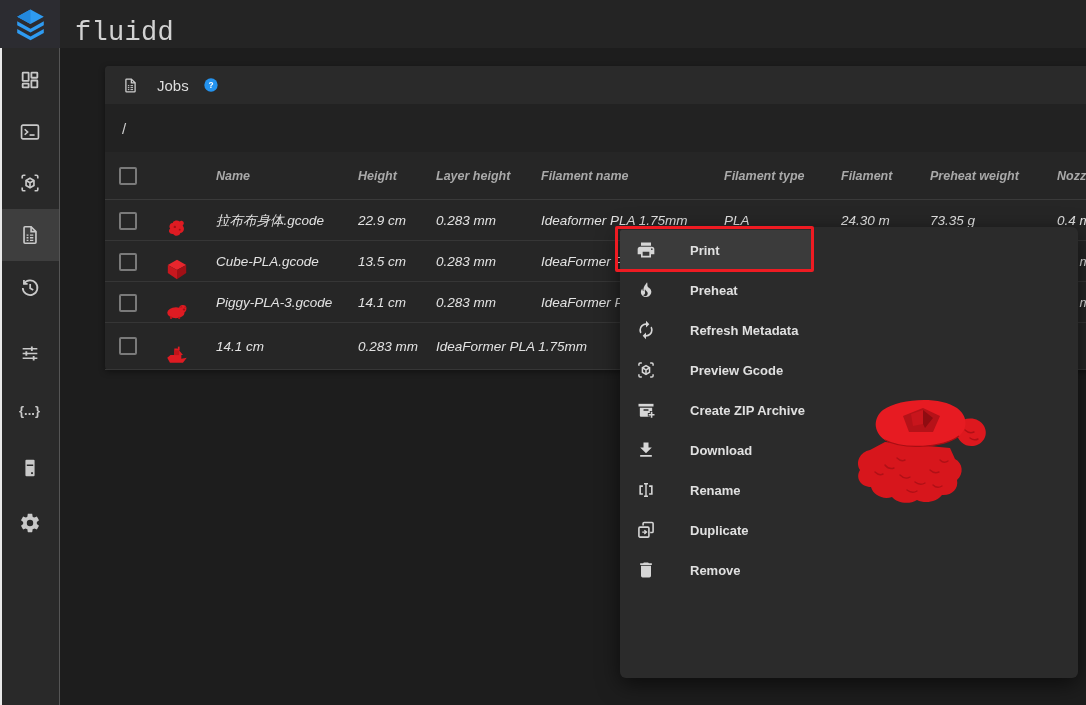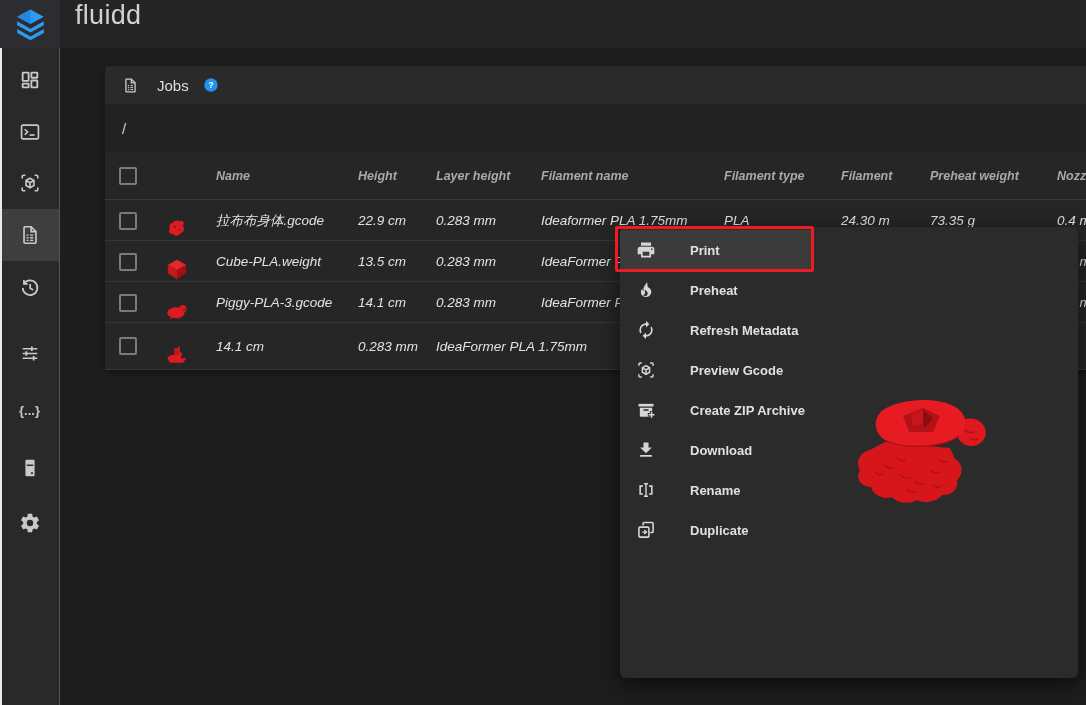--- a/index.html
+++ b/index.html
@@ -1,20 +1,20 @@
 <!DOCTYPE html>
 <html><head>
 <meta charset="utf-8">
 <style>
   html,body{margin:0;padding:0;background:#151515;font-family:"Liberation Sans",sans-serif;}
   .stage{position:relative;width:1086px;height:705px;overflow:hidden;background:#1d1d1d;
          -webkit-font-smoothing:antialiased;}
   
   .topbar{position:absolute;left:0;top:0;width:1086px;height:48px;background:#242424;
-          display:flex;align-items:flex-start;z-index:3;}
+          display:flex;align-items:flex-end;z-index:3;font-family:Liberation Mono, monospace;}
   .logo-block{width:60px;height:48px;background:#2c2c31;display:flex;align-items:center;
               justify-content:center;cursor:pointer;}
   .logo-block svg{width:33px;height:33px;display:block;}
   .app-title{margin-left:15px;font-size:27px;color:#d2d2d2;font-weight:400;letter-spacing:.3px;}
   
   .left-edge{position:absolute;left:0;top:48px;width:2px;height:657px;background:#e9e9e9;z-index:6;}
   .sidebar{position:absolute;left:0;top:48px;width:60px;height:657px;background:#292929;
            border-right:1px solid #555;box-sizing:border-box;z-index:2;}
   .side-item{position:absolute;left:0;width:59px;height:52px;display:flex;align-items:center;
              justify-content:center;color:#c9c9c9;cursor:pointer;}
@@ -210,21 +210,21 @@
         </div>
         <div class="grid trow">
           <div class="cell">
             <div class="cbx"></div>
           </div>
           <div class="cell"><span class="thumb"><svg viewBox="0 0 24 24">
                 <polygon points="12,3.5 20.5,8.2 12,12.9 3.5,8.2" fill="#e8262d"></polygon>
                 <polygon points="3.5,8.2 12,12.9 12,21.5 3.5,15.6" fill="#c8171e"></polygon>
                 <polygon points="20.5,8.2 12,12.9 12,21.5 20.5,15.6" fill="#a11016"></polygon>
               </svg></span></div>
-          <div class="cell wrap">Cube-PLA.weight</div>
+          <div class="cell wrap">Cube-PLA.gcode</div>
           <div class="cell">13.5 cm</div>
           <div class="cell">0.283 mm</div>
           <div class="cell">IdeaFormer PLA 1.75mm</div>
           <div class="cell"></div>
           <div class="cell"></div>
           <div class="cell"></div>
           <div class="cell">0.4 mm</div>
         </div>
         <div class="grid trow">
           <div class="cell">
@@ -336,20 +336,28 @@
       <div class="menu-item">
         <span class="micon">
           <svg viewBox="0 0 24 24" fill="none" stroke="currentColor" stroke-width="1.9">
             <path d="M8.5 6.5V4.3a1.3 1.3 0 0 1 1.3-1.3h9.4a1.3 1.3 0 0 1 1.3 1.3v9.4a1.3 1.3 0 0 1-1.3 1.3h-2.2"></path>
             <rect x="3.5" y="8.5" width="12" height="12" rx="1.3"></rect>
             <path d="M7.5 14.5h4.5M10 12.3l2.6 2.2-2.6 2.2" stroke-width="1.6"></path>
           </svg>
         </span>
         <span class="mlabel">Duplicate</span>
       </div>
+      <div class="menu-item">
+        <span class="micon">
+          <svg viewBox="0 0 24 24">
+            <path fill="currentColor" d="M19,4H15.5L14.5,3H9.5L8.5,4H5V6H19M6,19A2,2 0 0,0 8,21H16A2,2 0 0,0 18,19V7H6V19Z"></path>
+          </svg>
+        </span>
+        <span class="mlabel">Remove</span>
+      </div>
       <span class="model" id="model">
         <svg viewBox="0 0 150 115">
           <path d="M25 60 C15 62 10 72 15 80 C10 88 16 97 26 97 C28 105 38 110 47 107 C52 113 64 115 72 110 C80 114 92 112 97 105 C106 106 114 99 112 90 C119 84 118 73 110 69 L105 58 L40 52 Z" fill="#d7161c"></path>
           <path d="M112 34 C120 26 134 27 139 36 C144 45 138 55 128 56 C120 57 113 51 112 44 Z" fill="#dd181e"></path>
           <path d="M38 20 C55 8 95 6 112 18 C122 25 124 38 114 46 C100 58 55 60 40 50 C28 42 28 28 38 20 Z" fill="#e71b22"></path>
           <polygon points="58,26 78,18 95,26 88,42 64,42" fill="#b51218"></polygon>
           <polygon points="66,24 78,20 78,34 68,36" fill="#c8151c"></polygon>
           <polygon points="78,20 88,28 80,38 78,34" fill="#8f0c11"></polygon>
           <path d="M40 50 C58 60 98 58 114 46" stroke="#a80e13" stroke-width="1.2" fill="none"></path>
           <path d="M40 75 q4 5 9 3 M55 85 q5 5 10 2 M70 92 q5 4 10 1 M52 68 q4 4 8 2 M85 80 q4 4 9 2 M95 70 q4 4 8 1 M30 82 q4 4 8 2 M62 100 q5 4 10 1 M88 95 q4 4 9 1 M120 40 q4 4 9 2 M125 48 q4 3 8 1" stroke="#b01016" stroke-width="1.4" fill="none" stroke-linecap="round"></path>

